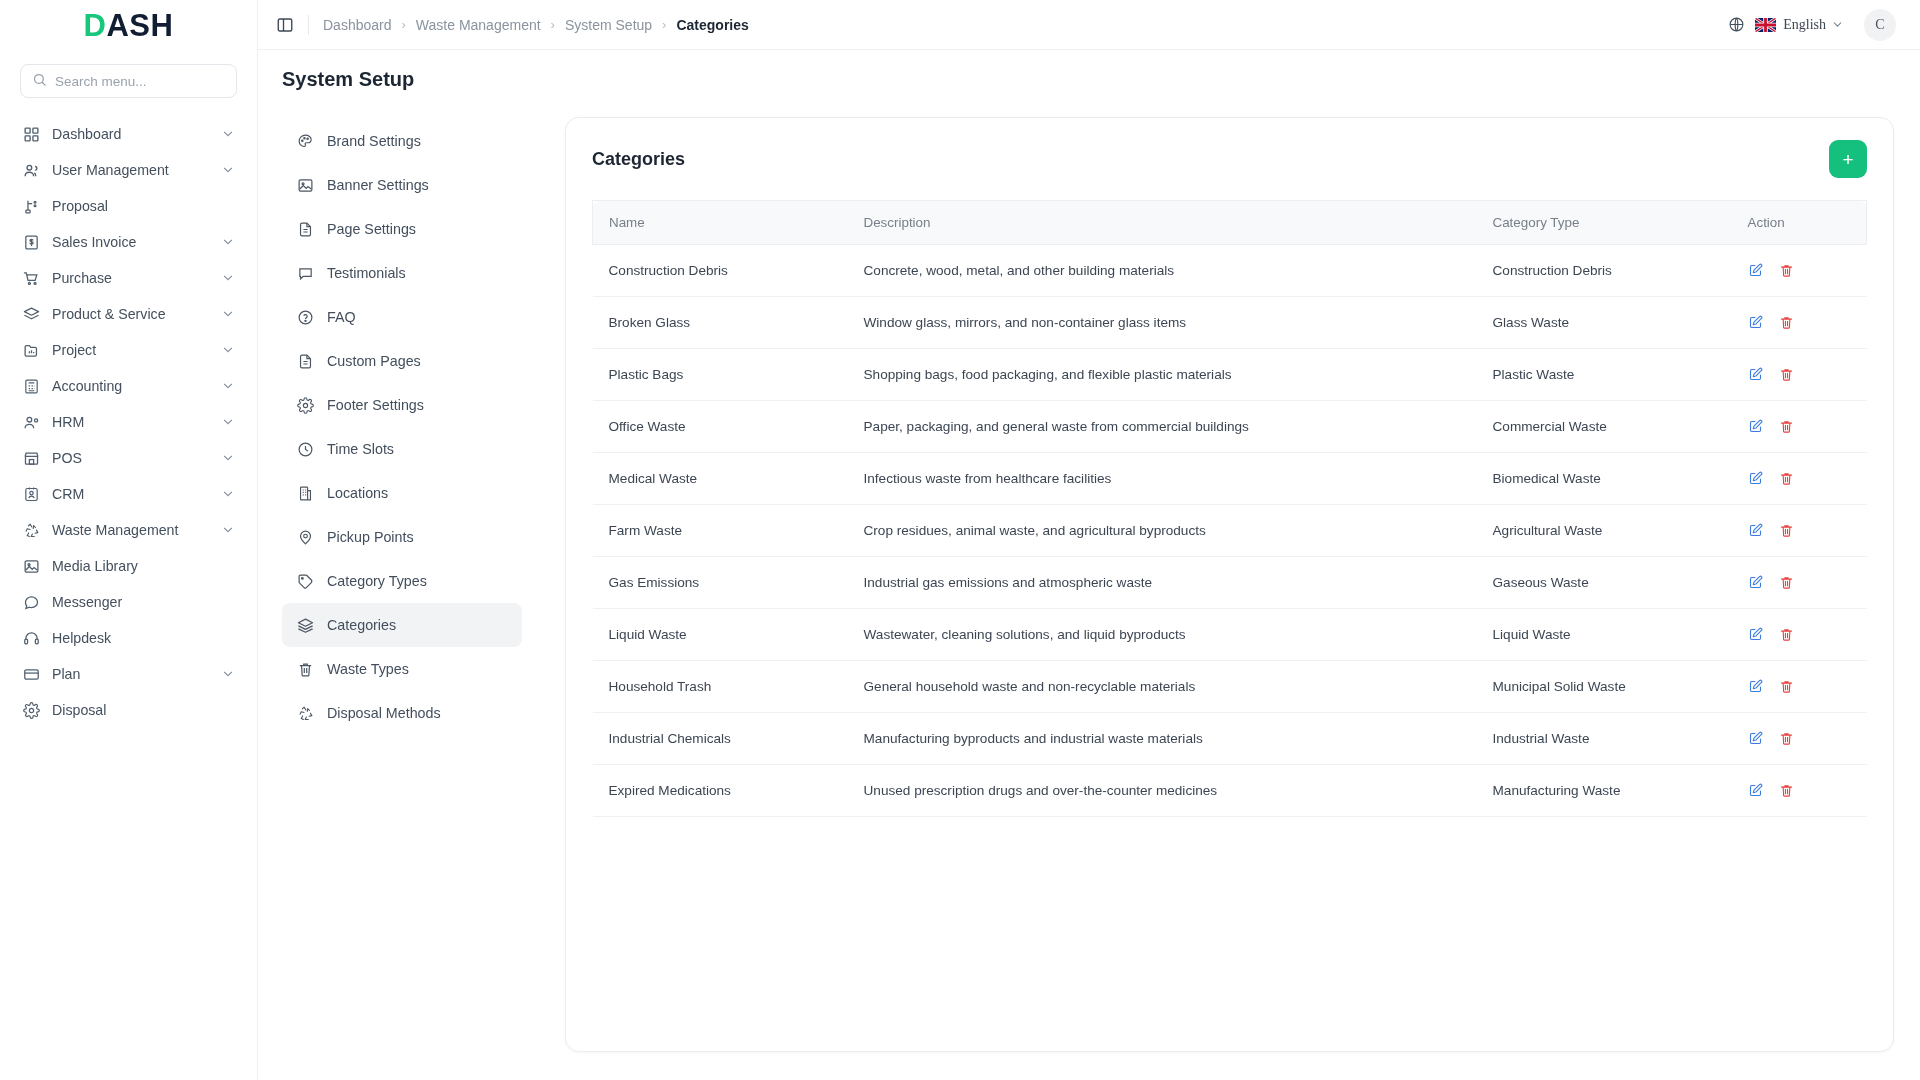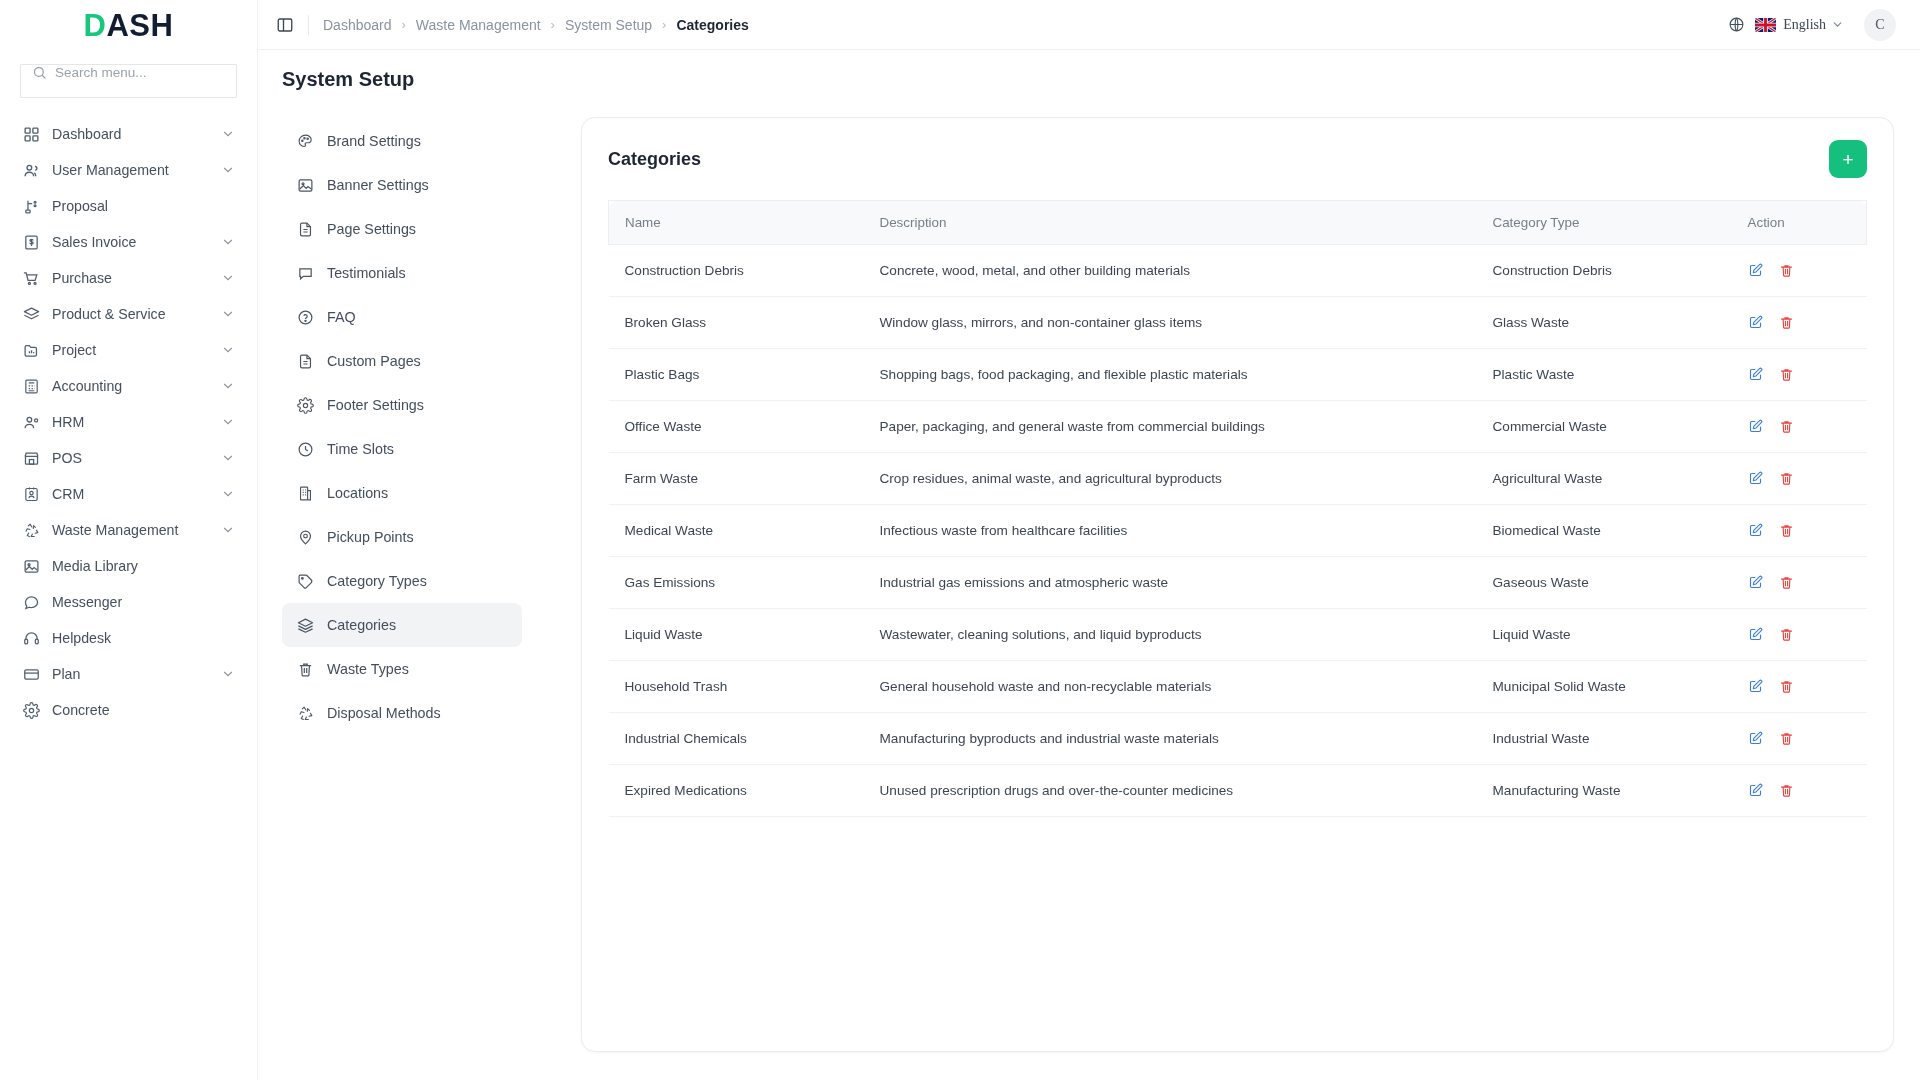--- a/index.html
+++ b/index.html
@@ -19,22 +19,22 @@
     border-right: 1px solid #eef0f3;
     display: flex; flex-direction: column;
   }
   .logo-wrap { height: 50px; display: flex; align-items: center; justify-content: center; }
   .logo { font-size: 31px; font-weight: 700; letter-spacing: .5px; line-height: 1; }
   .logo .g { color: #17c77c; }
   .logo .d { color: #111d33; }
   .search-box {
     margin: 14px 20px 0 20px;
     height: 34px;
-    border: 1px solid #e3e6ea; border-radius: 1px;
-    display: flex; align-items: flex-start; gap: 8px;
+    border: 1px solid #e3e6ea; border-radius: 8px;
+    display: flex; align-items: center; gap: 8px;
     padding: 0 11px;
     background: #fff;
   }
   .search-box svg { flex: 0 0 auto; }
   .search-box input {
     border: none; outline: none; width: 100%;
     font-family: inherit; font-size: 13.5px; color: #6c7682; background: transparent;
   }
   .search-box input::placeholder { color: #9aa3ad; }
 
@@ -77,21 +77,21 @@
     background: #f1f2f4; color: #4a5462;
     display: flex; align-items: center; justify-content: center;
     font-size: 14px; margin-left: 10px; cursor: pointer;
   }
 
   .page-title {
     font-size: 20px; font-weight: 700; color: #1d2633;
     padding: 18px 0 14px 24px;
   }
 
-  .body-area { display: flex; flex: 1 1 auto; min-height: 0; padding: 12px 26px 28px 24px; gap: 16px; }
+  .body-area { display: flex; flex: 1 1 auto; min-height: 0; padding: 12px 26px 28px 24px; gap: 0; }
 
   
   .submenu { width: 240px; flex: 0 0 240px; padding-top: 2px; }
   .sub-item {
     display: flex; align-items: center; gap: 13px;
     height: 44px; padding: 0 14px;
     border-radius: 8px; cursor: pointer;
     color: #434e5c;
   }
   .sub-item.active { background: #f2f3f5; }
@@ -409,21 +409,21 @@
           </span>
       </div>
 
       <div class="nav-item">
         <span class="nav-icon">
             <svg width="17" height="17" viewBox="0 0 24 24" fill="none" stroke="currentColor" stroke-width="1.7">
               <circle cx="12" cy="12" r="3"></circle>
               <path d="M19.4 15a1.6 1.6 0 0 0 .3 1.8l.1.1a2 2 0 1 1-2.8 2.8l-.1-.1a1.6 1.6 0 0 0-1.8-.3 1.6 1.6 0 0 0-1 1.5V21a2 2 0 1 1-4 0v-.1A1.6 1.6 0 0 0 9 19.4a1.6 1.6 0 0 0-1.8.3l-.1.1a2 2 0 1 1-2.8-2.8l.1-.1a1.6 1.6 0 0 0 .3-1.8 1.6 1.6 0 0 0-1.5-1H3a2 2 0 1 1 0-4h.1A1.6 1.6 0 0 0 4.6 9a1.6 1.6 0 0 0-.3-1.8l-.1-.1a2 2 0 1 1 2.8-2.8l.1.1a1.6 1.6 0 0 0 1.8.3H9a1.6 1.6 0 0 0 1-1.5V3a2 2 0 1 1 4 0v.1a1.6 1.6 0 0 0 1 1.5 1.6 1.6 0 0 0 1.8-.3l.1-.1a2 2 0 1 1 2.8 2.8l-.1.1a1.6 1.6 0 0 0-.3 1.8V9a1.6 1.6 0 0 0 1.5 1H21a2 2 0 1 1 0 4h-.1a1.6 1.6 0 0 0-1.5 1z"></path>
             </svg>
           </span>
-        <span class="nav-label">Concrete</span>
+        <span class="nav-label">Disposal</span>
       </div>
     </nav>
   </aside>
 
   <section class="main">
 
     <header class="topbar">
       <span class="panel-toggle">
         <svg width="18" height="18" viewBox="0 0 24 24" fill="none" stroke="currentColor" stroke-width="1.8">
             <rect x="3" y="4" width="18" height="16" rx="2"></rect>
@@ -717,20 +717,43 @@
                         <path d="M4 6.5h16M9.5 6.5V4.6h5v1.9"></path>
                         <path d="M6.6 6.5 7.4 20a1 1 0 0 0 1 1h7.2a1 1 0 0 0 1-1l.8-13.5"></path>
                         <path d="M10.3 10.2v7M13.7 10.2v7"></path>
                       </svg>
         </span>
       </div>
     </td>
   </tr>
 
   <tr>
+    <td class="cell-name">Medical Waste</td>
+    <td class="cell-desc">Infectious waste from healthcare facilities</td>
+    <td class="cell-type">Biomedical Waste</td>
+    <td>
+      <div class="actions">
+        <span class="ic-btn ic-edit">
+          <svg width="15" height="15" viewBox="0 0 24 24" fill="none" stroke="currentColor" stroke-width="1.8" stroke-linecap="round" stroke-linejoin="round">
+                        <path d="M11 4H6a2 2 0 0 0-2 2v12a2 2 0 0 0 2 2h12a2 2 0 0 0 2-2v-5"></path>
+                        <path d="M18.5 2.5a2.1 2.1 0 0 1 3 3L12.5 14.5l-4 1 1-4z"></path>
+                      </svg>
+        </span>
+        <span class="ic-btn ic-del">
+          <svg width="15" height="15" viewBox="0 0 24 24" fill="none" stroke="currentColor" stroke-width="1.8" stroke-linecap="round">
+                        <path d="M4 6.5h16M9.5 6.5V4.6h5v1.9"></path>
+                        <path d="M6.6 6.5 7.4 20a1 1 0 0 0 1 1h7.2a1 1 0 0 0 1-1l.8-13.5"></path>
+                        <path d="M10.3 10.2v7M13.7 10.2v7"></path>
+                      </svg>
+        </span>
+      </div>
+    </td>
+  </tr>
+
+  <tr>
     <td class="cell-name">Farm Waste</td>
     <td class="cell-desc">Crop residues, animal waste, and agricultural byproducts</td>
     <td class="cell-type">Agricultural Waste</td>
     <td>
       <div class="actions">
         <span class="ic-btn ic-edit">
           <svg width="15" height="15" viewBox="0 0 24 24" fill="none" stroke="currentColor" stroke-width="1.8" stroke-linecap="round" stroke-linejoin="round">
                         <path d="M11 4H6a2 2 0 0 0-2 2v12a2 2 0 0 0 2 2h12a2 2 0 0 0 2-2v-5"></path>
                         <path d="M18.5 2.5a2.1 2.1 0 0 1 3 3L12.5 14.5l-4 1 1-4z"></path>
                       </svg>
@@ -740,43 +763,20 @@
                         <path d="M4 6.5h16M9.5 6.5V4.6h5v1.9"></path>
                         <path d="M6.6 6.5 7.4 20a1 1 0 0 0 1 1h7.2a1 1 0 0 0 1-1l.8-13.5"></path>
                         <path d="M10.3 10.2v7M13.7 10.2v7"></path>
                       </svg>
         </span>
       </div>
     </td>
   </tr>
 
   <tr>
-    <td class="cell-name">Medical Waste</td>
-    <td class="cell-desc">Infectious waste from healthcare facilities</td>
-    <td class="cell-type">Biomedical Waste</td>
-    <td>
-      <div class="actions">
-        <span class="ic-btn ic-edit">
-          <svg width="15" height="15" viewBox="0 0 24 24" fill="none" stroke="currentColor" stroke-width="1.8" stroke-linecap="round" stroke-linejoin="round">
-                        <path d="M11 4H6a2 2 0 0 0-2 2v12a2 2 0 0 0 2 2h12a2 2 0 0 0 2-2v-5"></path>
-                        <path d="M18.5 2.5a2.1 2.1 0 0 1 3 3L12.5 14.5l-4 1 1-4z"></path>
-                      </svg>
-        </span>
-        <span class="ic-btn ic-del">
-          <svg width="15" height="15" viewBox="0 0 24 24" fill="none" stroke="currentColor" stroke-width="1.8" stroke-linecap="round">
-                        <path d="M4 6.5h16M9.5 6.5V4.6h5v1.9"></path>
-                        <path d="M6.6 6.5 7.4 20a1 1 0 0 0 1 1h7.2a1 1 0 0 0 1-1l.8-13.5"></path>
-                        <path d="M10.3 10.2v7M13.7 10.2v7"></path>
-                      </svg>
-        </span>
-      </div>
-    </td>
-  </tr>
-
-  <tr>
     <td class="cell-name">Gas Emissions</td>
     <td class="cell-desc">Industrial gas emissions and atmospheric waste</td>
     <td class="cell-type">Gaseous Waste</td>
     <td>
       <div class="actions">
         <span class="ic-btn ic-edit">
           <svg width="15" height="15" viewBox="0 0 24 24" fill="none" stroke="currentColor" stroke-width="1.8" stroke-linecap="round" stroke-linejoin="round">
                         <path d="M11 4H6a2 2 0 0 0-2 2v12a2 2 0 0 0 2 2h12a2 2 0 0 0 2-2v-5"></path>
                         <path d="M18.5 2.5a2.1 2.1 0 0 1 3 3L12.5 14.5l-4 1 1-4z"></path>
                       </svg>

